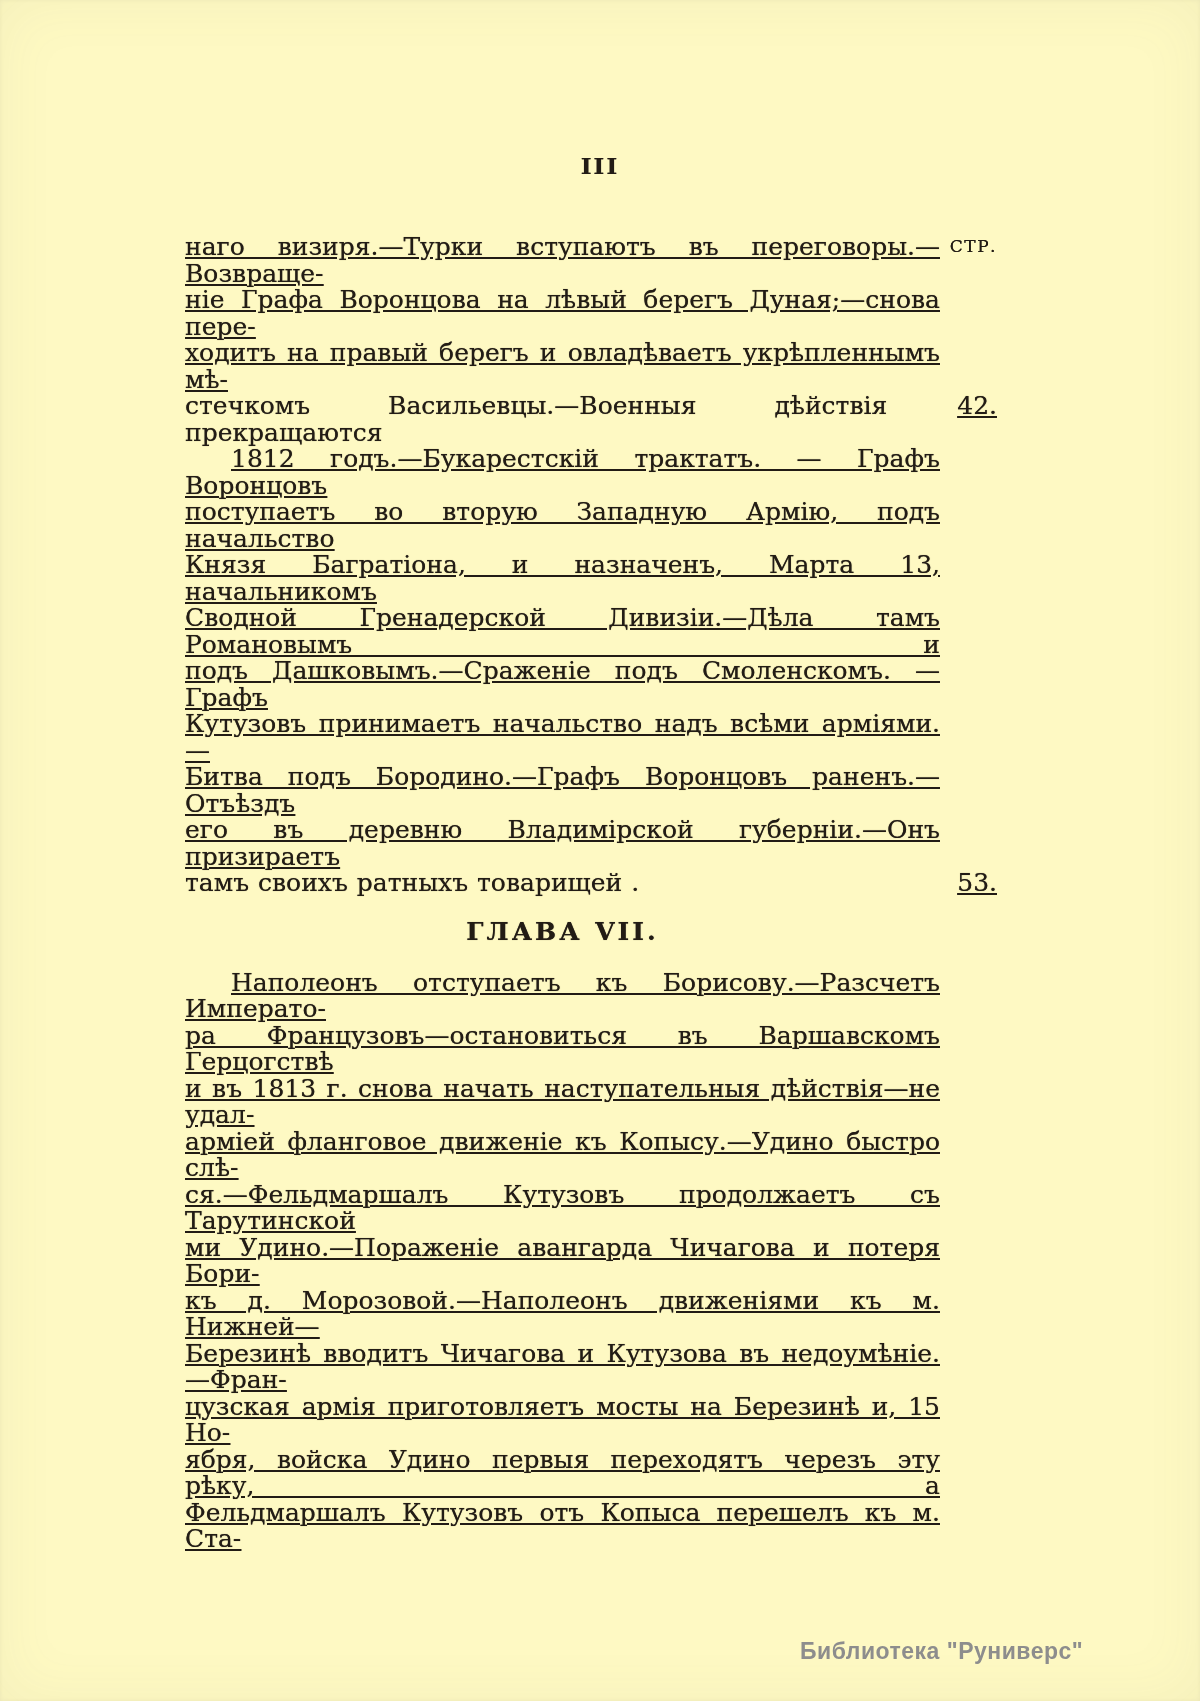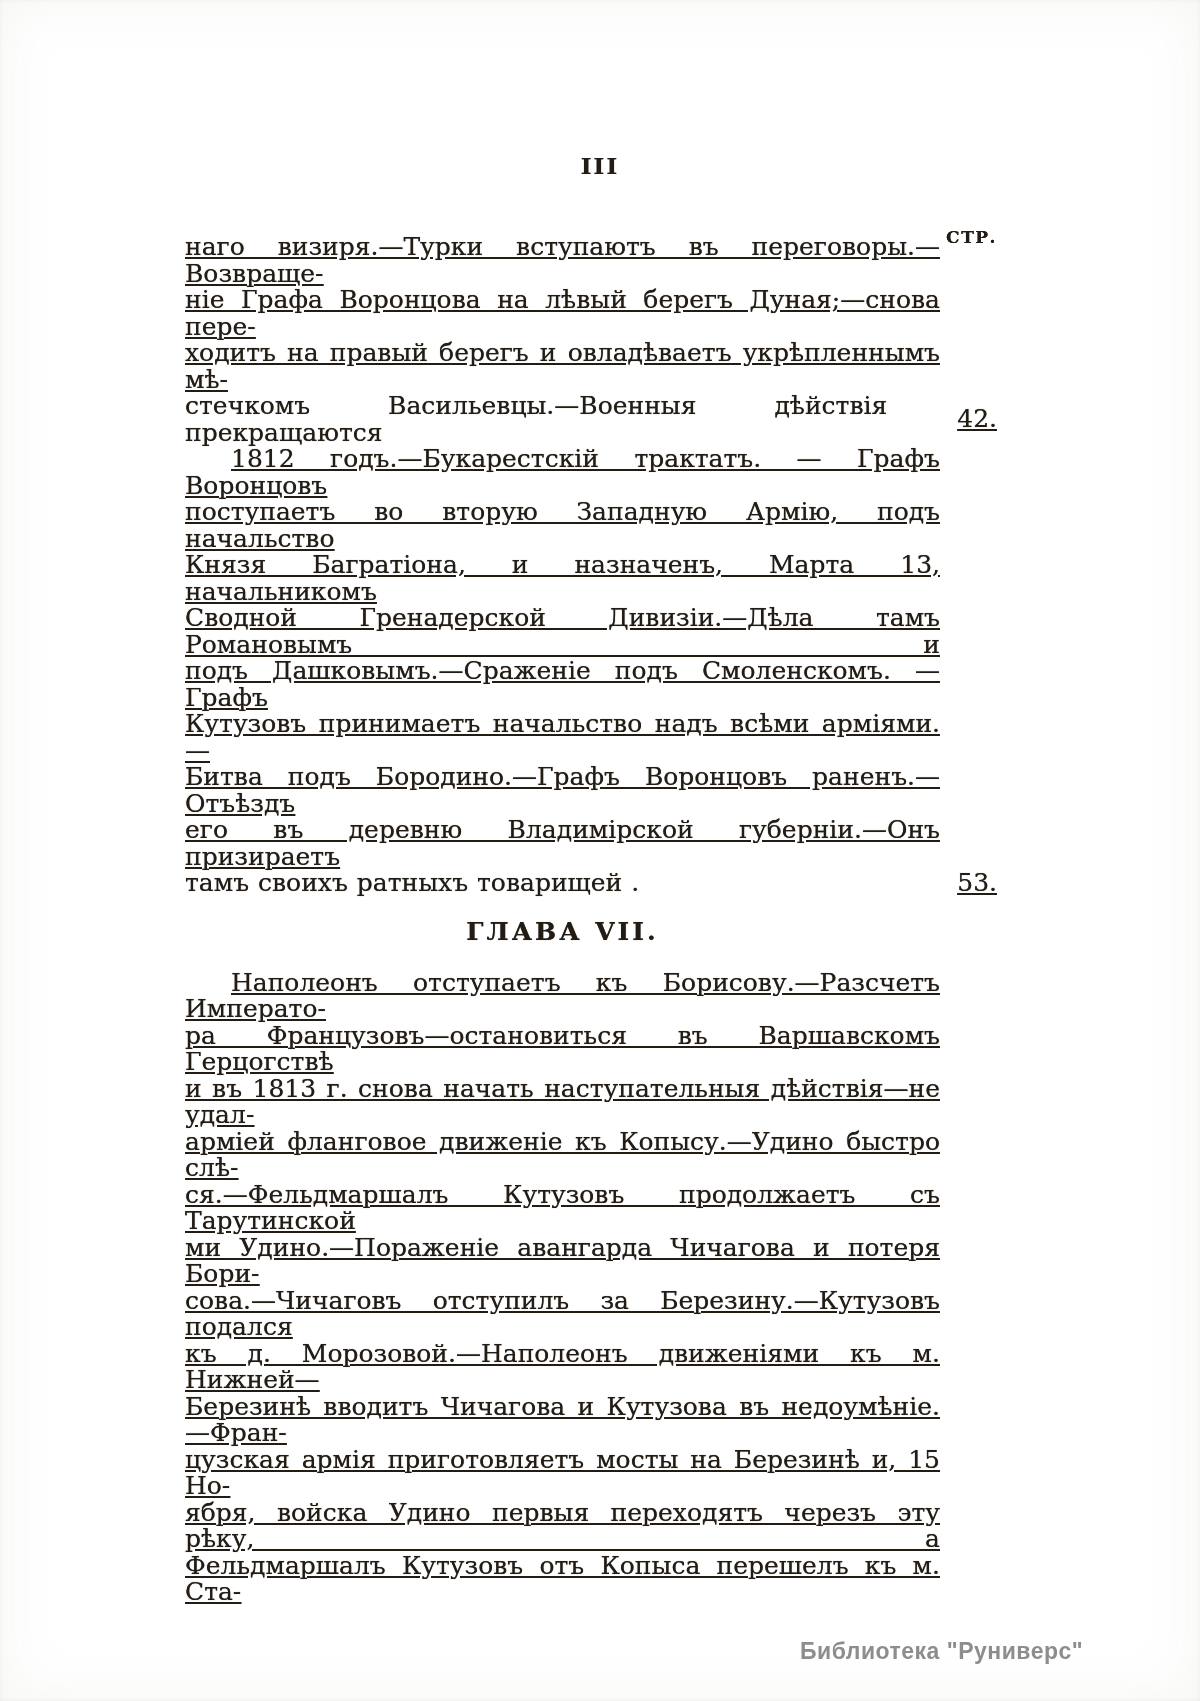--- a/index.html
+++ b/index.html
@@ -1,36 +1,36 @@
 <!DOCTYPE html>
 <html><head>
 <meta charset="utf-8">
 <style>
   html,body{margin:0;padding:0;}
   body{background:#e9e9e9;}
   .page{
     position:relative;
     width:1200px;height:1701px;
     margin:0 auto;
-    background:#ffffff;
+    background:#fef9c3;
     box-shadow:inset 0 0 60px rgba(120,110,90,0.07), inset 0 0 4px rgba(0,0,0,0.05);
     overflow:hidden;
     font-family:"DejaVu Serif", serif;
     color:#221c15;
   }
   .folio{
     position:absolute;top:152px;left:0;width:1200px;
     text-align:center;
     font-size:23px;font-weight:bold;letter-spacing:2px;
     text-shadow:0 0 0.6px currentColor;
   }
   .col-label{
-    position:absolute;top:227px;left:185px;width:812px;
+    position:absolute;top:236px;left:185px;width:812px;
     text-align:right;
-    font-size:17px;font-weight:bold;letter-spacing:1.5px;
+    font-size:17px;font-weight:normal;letter-spacing:1.5px;
     text-shadow:0 0 0.5px currentColor;
   }
   .toc{
     position:absolute;left:185px;top:234px;width:812px;
     font-size:25px;line-height:26.5px;
     text-shadow:0 0 0.7px rgba(30,24,16,0.8);
     word-spacing:1px;
   }
   .chapter-heading{
     text-align:center;
@@ -40,21 +40,21 @@
     margin:20px 57px 24px 0;
   }
   .line{
     text-align:justify;
     text-align-last:justify;
     padding-right:57px;
     text-decoration:underline;
   }
   .line.indent{text-indent:46px;}
   .last-line{
-    display:flex;justify-content:space-between;align-items:center;
+    display:flex;justify-content:space-between;align-items:flex-start;
   }
   .last-line .line-text{white-space:nowrap;}
   .last-line .line-text.spread{
     flex:1;white-space:normal;
     text-align:justify;text-align-last:justify;
     margin-right:70px;
   }
   .page-num{flex:none;text-decoration:underline;}
   .watermark{
     position:absolute;top:1638px;left:800px;
@@ -99,21 +99,20 @@
         </div>
       </div>
       <div class="chapter-heading">ГЛАВА VII.</div>
       <div class="entry">
         <div class="line indent">Наполеонъ отступаетъ къ Борисову.—Разсчетъ Императо-</div>
         <div class="line">ра Французовъ—остановиться въ Варшавскомъ Герцогствѣ</div>
         <div class="line">и въ 1813 г. снова начать наступательныя дѣйствія—не удал-</div>
         <div class="line">арміей фланговое движеніе къ Копысу.—Удино быстро слѣ-</div>
         <div class="line">ся.—Фельдмаршалъ Кутузовъ продолжаетъ съ Тарутинской</div>
         <div class="line">ми Удино.—Пораженіе авангарда Чичагова и потеря Бори-</div>
-        <div class="line">сова.—Чичаговъ отступилъ за Березину.—Кутузовъ подался</div>
         <div class="line">къ д. Морозовой.—Наполеонъ движеніями къ м. Нижней—</div>
         <div class="line">Березинѣ вводитъ Чичагова и Кутузова въ недоумѣніе.—Фран-</div>
         <div class="line">цузская армія приготовляетъ мосты на Березинѣ и, 15 Но-</div>
         <div class="line">ября, войска Удино первыя переходятъ черезъ эту рѣку, а</div>
         <div class="line">Фельдмаршалъ Кутузовъ отъ Копыса перешелъ къ м. Ста-</div>
       </div>
     </div>
 
   <div class="watermark">Библиотека "Руниверс"</div>
 

